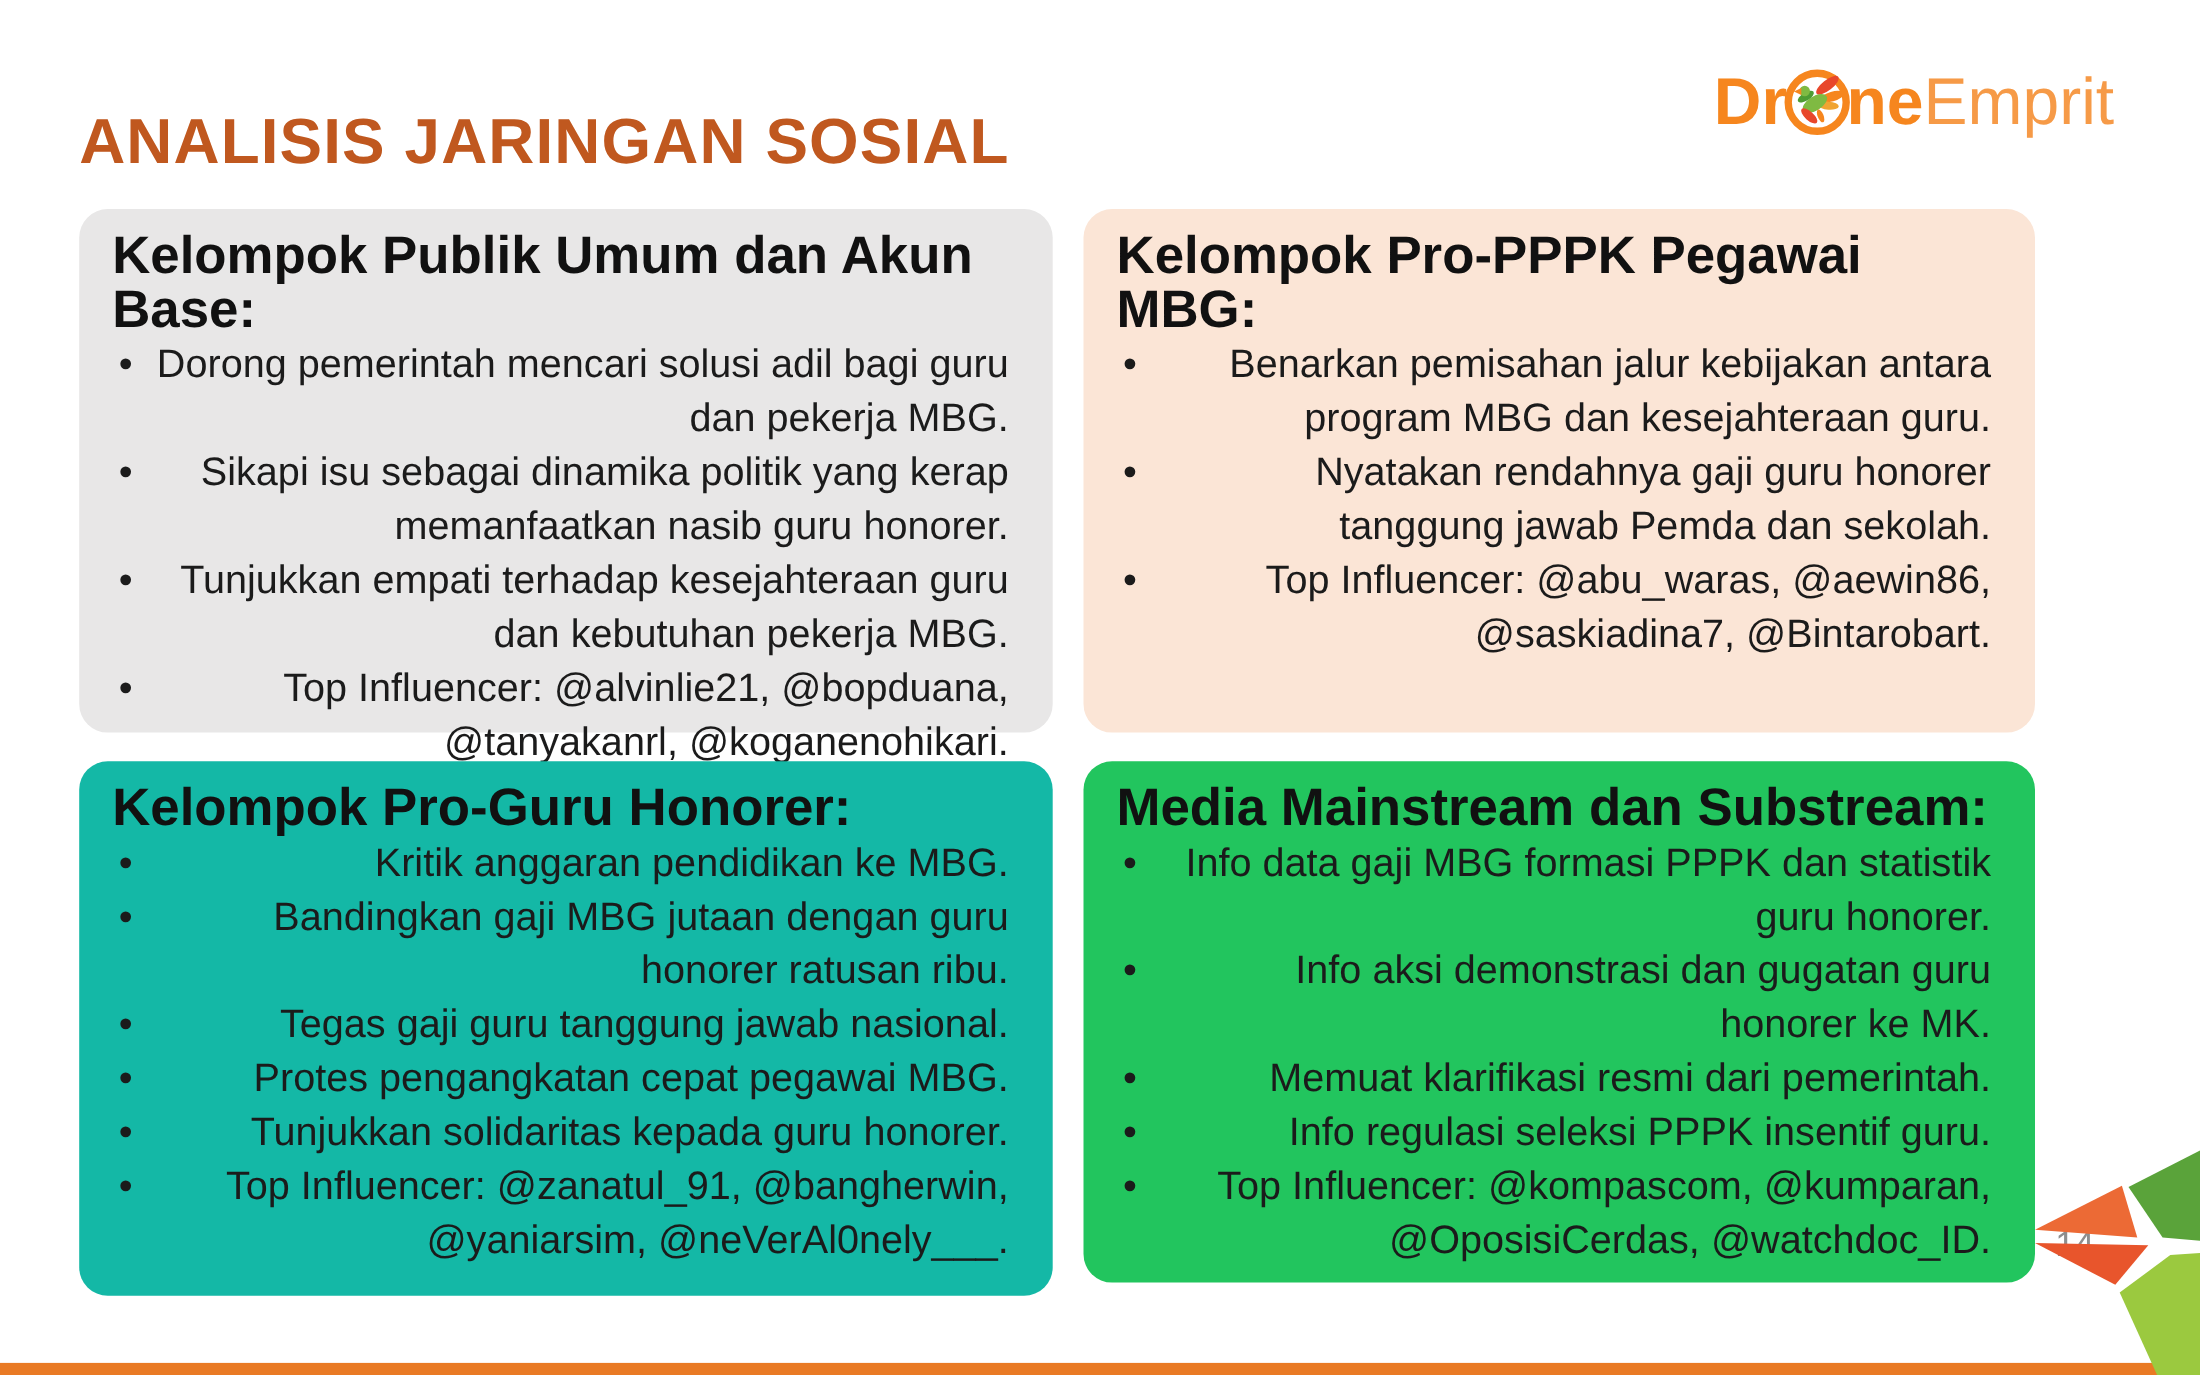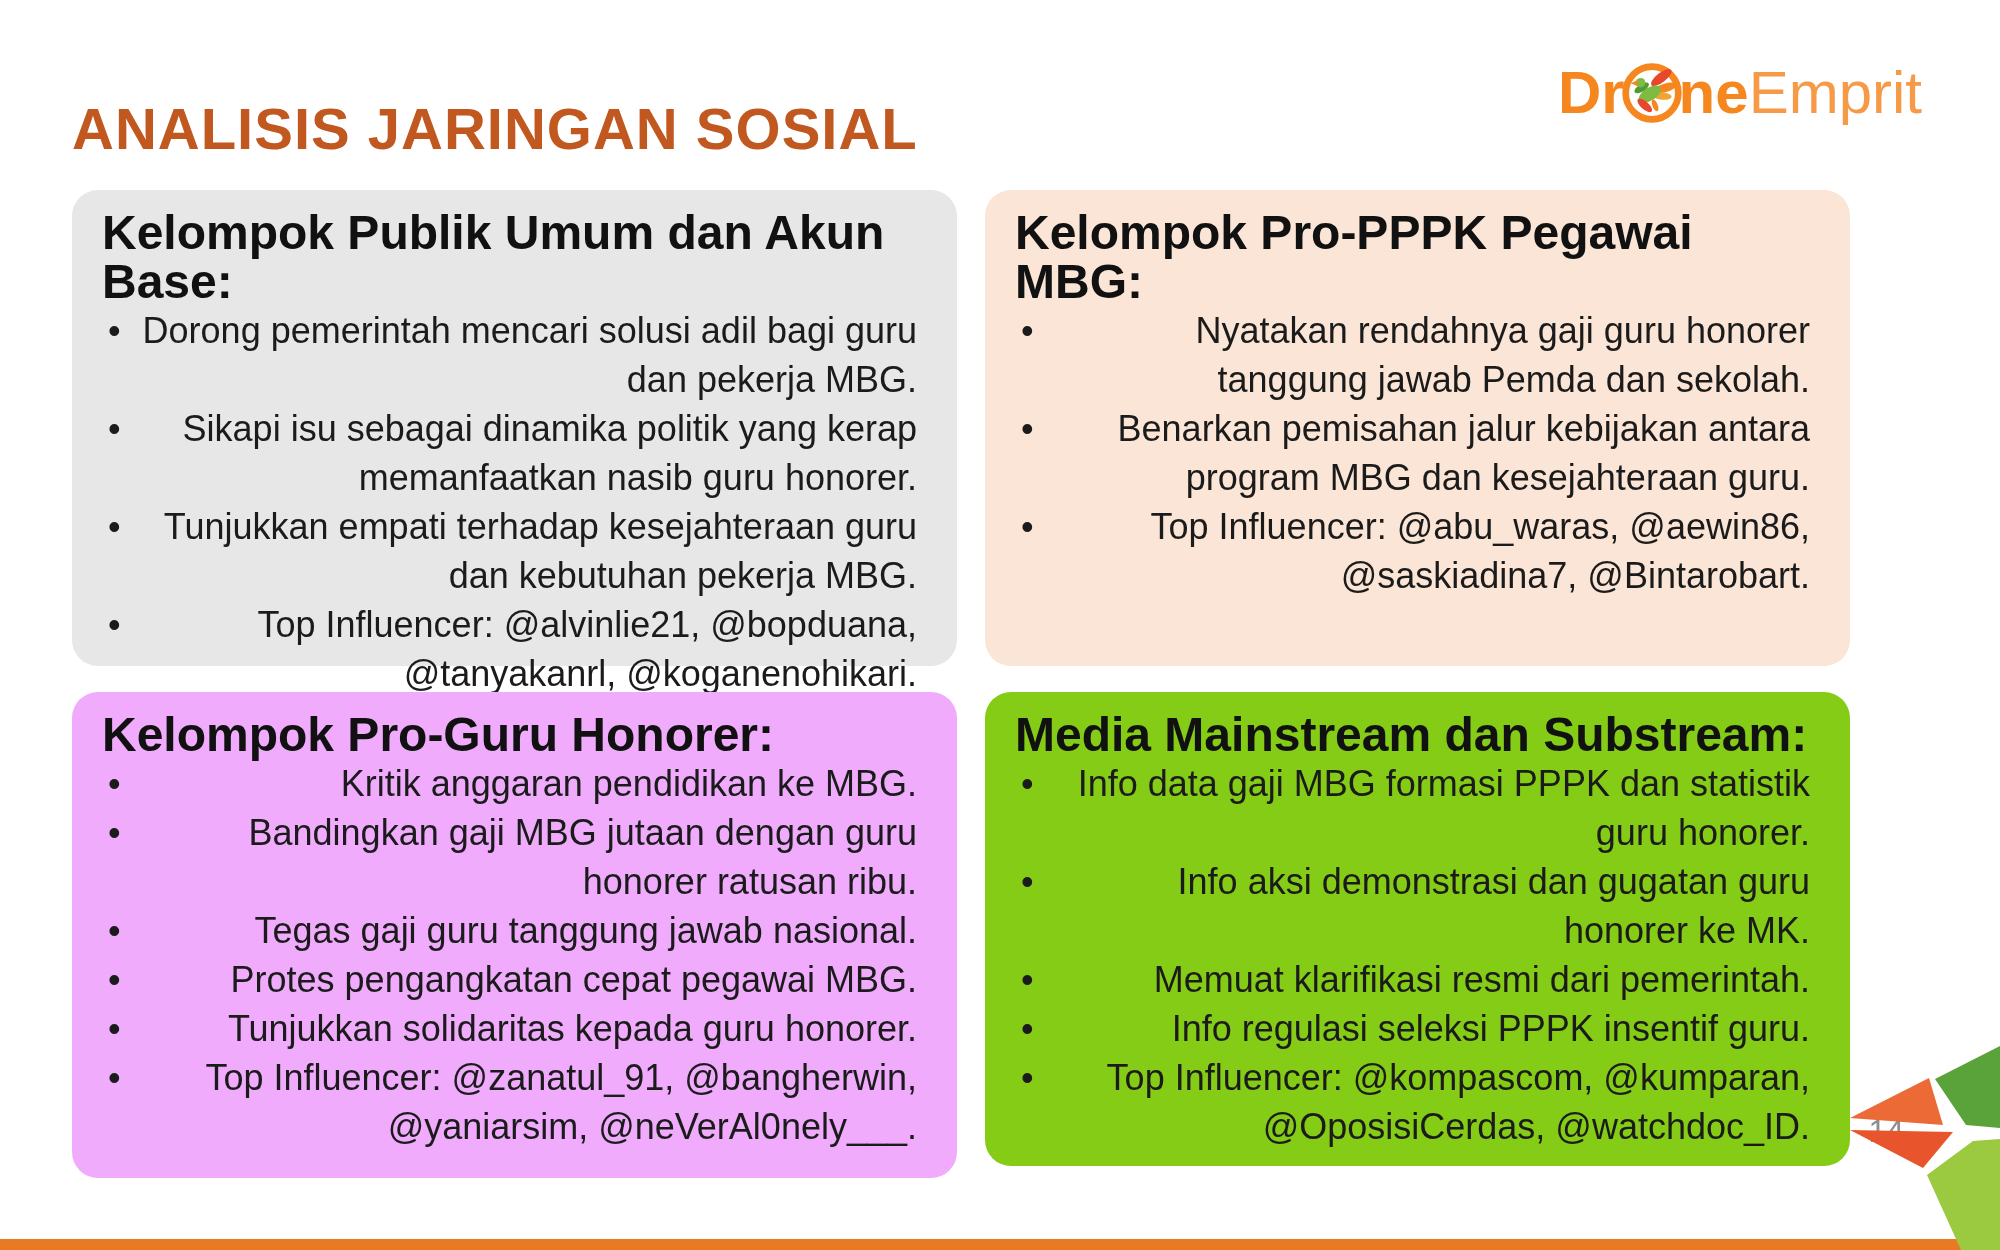--- a/index.html
+++ b/index.html
@@ -25,22 +25,22 @@
   .logo svg{display:block;margin:0 -4px;}
   
   .box{
     position:absolute;border-radius:26px;
     padding:18px 40px 18px 30px;
     box-sizing:border-box;
     font-size:36px;line-height:49px;
   }
   .box-gray  {left:72px; top:190px; width:885px; height:476px; background:#E8E7E7;}
   .box-salmon{left:985px;top:190px; width:865px; height:476px; background:#FBE5D6;}
-  .box-green {left:72px; top:692px; width:885px; height:486px; background:#f0abfc;}
-  .box-yellow{left:985px;top:692px; width:865px; height:474px; background:#84cc16;}
+  .box-green {left:72px; top:692px; width:885px; height:486px; background:#14b8a6;}
+  .box-yellow{left:985px;top:692px; width:865px; height:474px; background:#22c55e;}
   .box h2{
     margin:0;font-size:48px;line-height:49px;font-weight:bold;color:#111111;
   }
   .box ul{list-style:none;margin:0;padding:0;}
   .box li{
     position:relative;padding-left:36px;color:#1b1b1b;text-align:right;
   }
   .box li::before{
     content:"\2022";position:absolute;left:6px;top:0;
   }
@@ -83,22 +83,22 @@
     <li>Dorong pemerintah mencari solusi adil bagi guru dan pekerja MBG.</li>
     <li>Sikapi isu sebagai dinamika politik yang kerap memanfaatkan nasib guru honorer.</li>
     <li>Tunjukkan empati terhadap kesejahteraan guru dan kebutuhan pekerja MBG.</li>
     <li>Top Influencer: @alvinlie21, @bopduana, @tanyakanrl, @koganenohikari.</li>
   </ul>
 </section>
 
 <section class="box box-salmon">
   <h2>Kelompok Pro-PPPK Pegawai MBG:</h2>
   <ul>
+    <li>Benarkan pemisahan jalur kebijakan antara program MBG dan kesejahteraan guru.</li>
     <li>Nyatakan rendahnya gaji guru honorer tanggung jawab Pemda dan sekolah.</li>
-    <li>Benarkan pemisahan jalur kebijakan antara program MBG dan kesejahteraan guru.</li>
     <li>Top Influencer: @abu_waras, @aewin86, @saskiadina7, @Bintarobart.</li>
   </ul>
 </section>
 
 <section class="box box-green">
   <h2>Kelompok Pro-Guru Honorer:</h2>
   <ul>
     <li>Kritik anggaran pendidikan ke MBG.</li>
     <li>Bandingkan gaji MBG jutaan dengan guru honorer ratusan ribu.</li>
     <li>Tegas gaji guru tanggung jawab nasional.</li>

